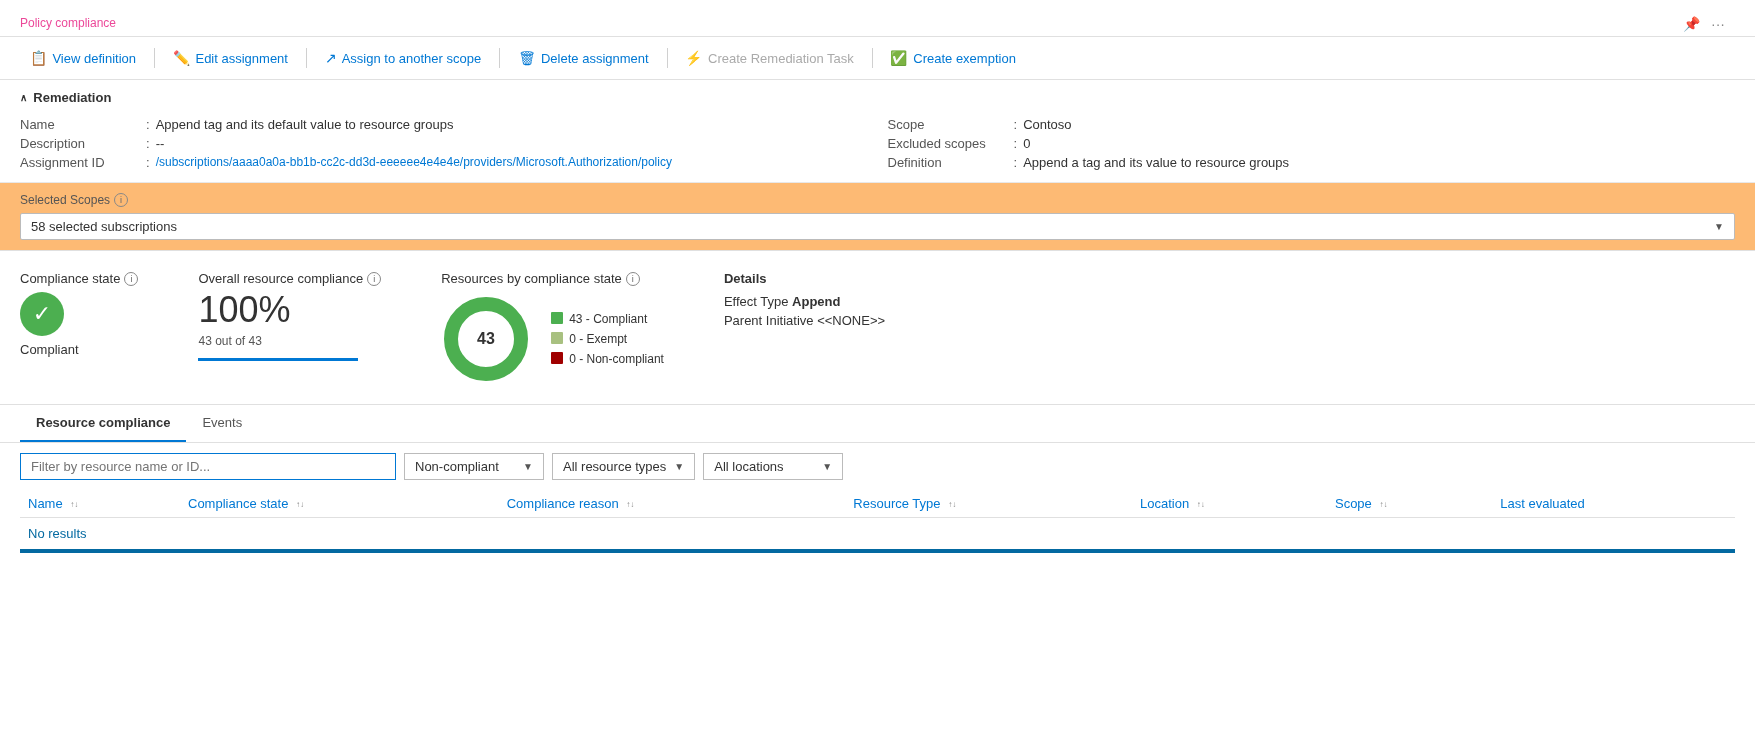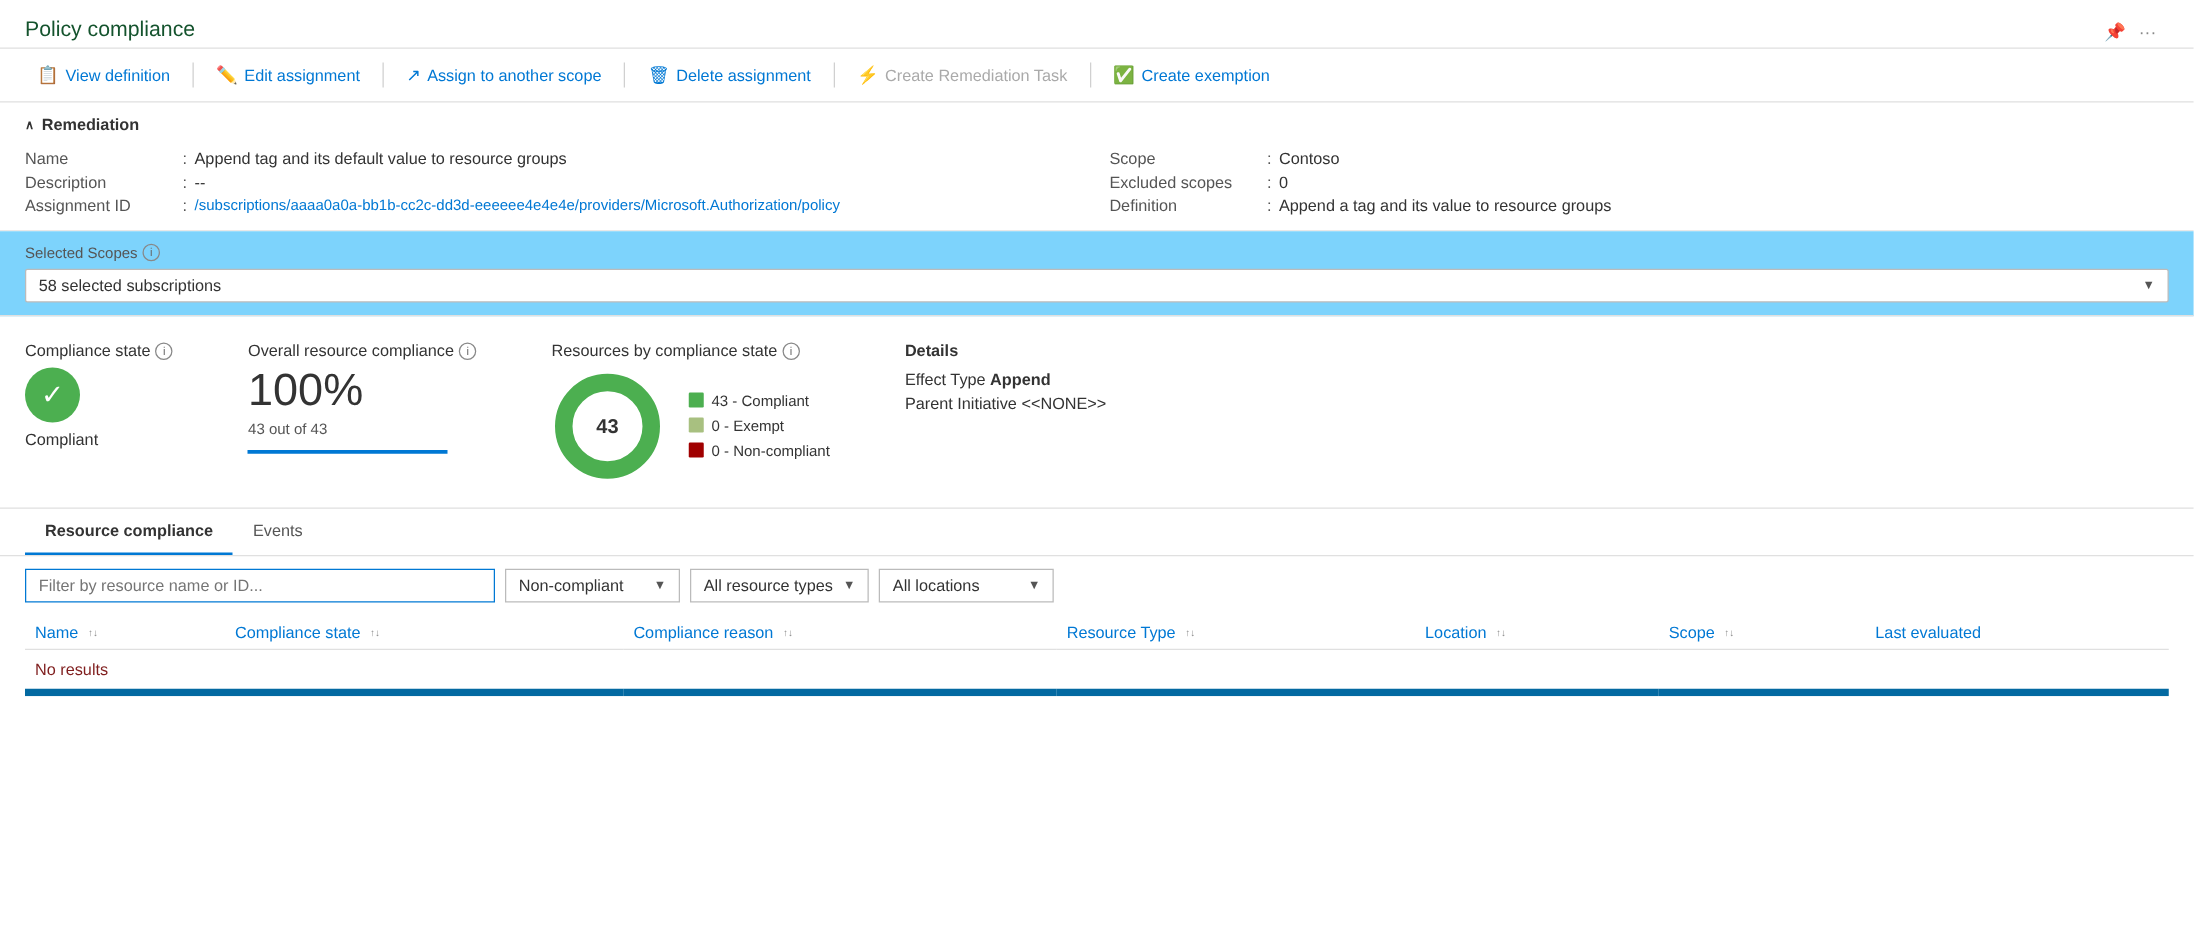--- a/index.html
+++ b/index.html
@@ -1,37 +1,37 @@
 <!DOCTYPE html>
 <html><head>
   <meta charset="utf-8">
   <style>
     * { box-sizing: border-box; margin: 0; padding: 0; }
     body { font-family: 'Segoe UI', Arial, sans-serif; font-size: 13px; color: #333; background: #fff; overflow-x: hidden; }
 
     .page-header { padding: 12px 20px 4px 20px; }
     .page-title { font-size: 18px; color: #0078d4; font-weight: 600; }
-    .page-subtitle { font-size: 17px; color: #14532d; margin-top: 2px; }
+    .page-subtitle { font-size: 12px; color: #ec4899; margin-top: 2px; }
 
     .toolbar { display: flex; align-items: center; padding: 8px 20px; border-top: 1px solid #e0e0e0; border-bottom: 1px solid #e0e0e0; gap: 4px; flex-wrap: wrap; }
     .toolbar-btn { display: flex; align-items: center; gap: 5px; padding: 5px 10px; background: none; border: none; cursor: pointer; color: #0078d4; font-size: 13px; border-radius: 2px; }
     .toolbar-btn.disabled { color: #aaa; cursor: default; }
     .toolbar-divider { width: 1px; height: 20px; background: #d0d0d0; margin: 0 4px; }
     .toolbar-icon { font-size: 14px; }
 
     .essentials-section { padding: 10px 20px; border-bottom: 1px solid #e8e8e8; }
     .essentials-header { display: flex; align-items: center; gap: 6px; font-weight: 600; font-size: 13px; margin-bottom: 10px; cursor: pointer; }
     .essentials-header .chevron { font-size: 10px; }
     .essentials-grid { display: grid; grid-template-columns: 1fr 1fr; gap: 4px 20px; }
     .essentials-row { display: flex; align-items: flex-start; padding: 2px 0; font-size: 13px; }
     .essentials-label { color: #555; min-width: 120px; font-weight: 400; }
     .essentials-separator { margin: 0 6px; color: #555; }
     .essentials-value { color: #333; }
 
-    .selected-scopes-bar { background: #7dd3fc; padding: 10px 20px; border-bottom: 1px solid #e0e0e0; }
+    .selected-scopes-bar { background: #fdba74; padding: 10px 20px; border-bottom: 1px solid #e0e0e0; }
     .selected-scopes-label { font-size: 12px; color: #555; margin-bottom: 6px; display: flex; align-items: center; gap: 4px; }
     .info-icon { display: inline-flex; align-items: center; justify-content: center; width: 14px; height: 14px; border: 1px solid #888; border-radius: 50%; font-size: 9px; color: #666; cursor: help; }
     .scope-dropdown { display: flex; align-items: center; justify-content: space-between; background: #fff; border: 1px solid #bbb; padding: 5px 10px; min-width: 200px; cursor: pointer; font-size: 13px; border-radius: 2px; }
     .scope-dropdown .chevron-down { font-size: 10px; color: #555; margin-left: 8px; }
 
     .compliance-section { padding: 20px 20px; display: flex; gap: 60px; align-items: flex-start; border-bottom: 1px solid #e0e0e0; }
 
     .compliance-state-block { display: flex; flex-direction: column; align-items: flex-start; gap: 6px; }
     .compliance-state-title { font-size: 13px; color: #333; display: flex; align-items: center; gap: 4px; }
     .compliant-icon { width: 44px; height: 44px; border-radius: 50%; background: #4caf50; display: flex; align-items: center; justify-content: center; color: white; font-size: 22px; }
@@ -64,21 +64,21 @@
 
     .filter-bar { padding: 10px 20px; display: flex; gap: 8px; align-items: center; }
     .filter-input { border: 1px solid #0078d4; padding: 5px 10px; font-size: 13px; width: 376px; border-radius: 0; outline: none; color: #555; }
     .filter-dropdown { display: flex; align-items: center; justify-content: space-between; border: 1px solid #bbb; padding: 5px 10px; font-size: 13px; cursor: pointer; background: #fff; min-width: 140px; gap: 8px; }
     .filter-dropdown .chev { font-size: 10px; color: #555; }
 
     .table-section { padding: 0 20px; }
     .data-table { width: 100%; border-collapse: collapse; font-size: 13px; }
     .data-table th { text-align: left; padding: 6px 8px; color: #0078d4; font-weight: 400; border-bottom: 1px solid #e0e0e0; white-space: nowrap; }
     .data-table th .sort-icons { display: inline-flex; flex-direction: column; gap: 0; margin-left: 4px; font-size: 8px; color: #888; vertical-align: middle; }
-    .data-table td { padding: 8px 8px; color: #7f1d1d; border-bottom: 6px solid #0369a1; }
+    .data-table td { padding: 8px 8px; color: #0369a1; border-bottom: 4px solid #0369a1; }
     .no-results { padding: 10px 8px; color: #d83b01; font-size: 13px; }
     .pin-icon { font-size: 14px; color: #888; cursor: pointer; }
     .more-icon { font-size: 14px; color: #888; cursor: pointer; }
   </style>
 </head>
 <body>
 
 <div style="position:relative;">
 
   <div class="page-header">

